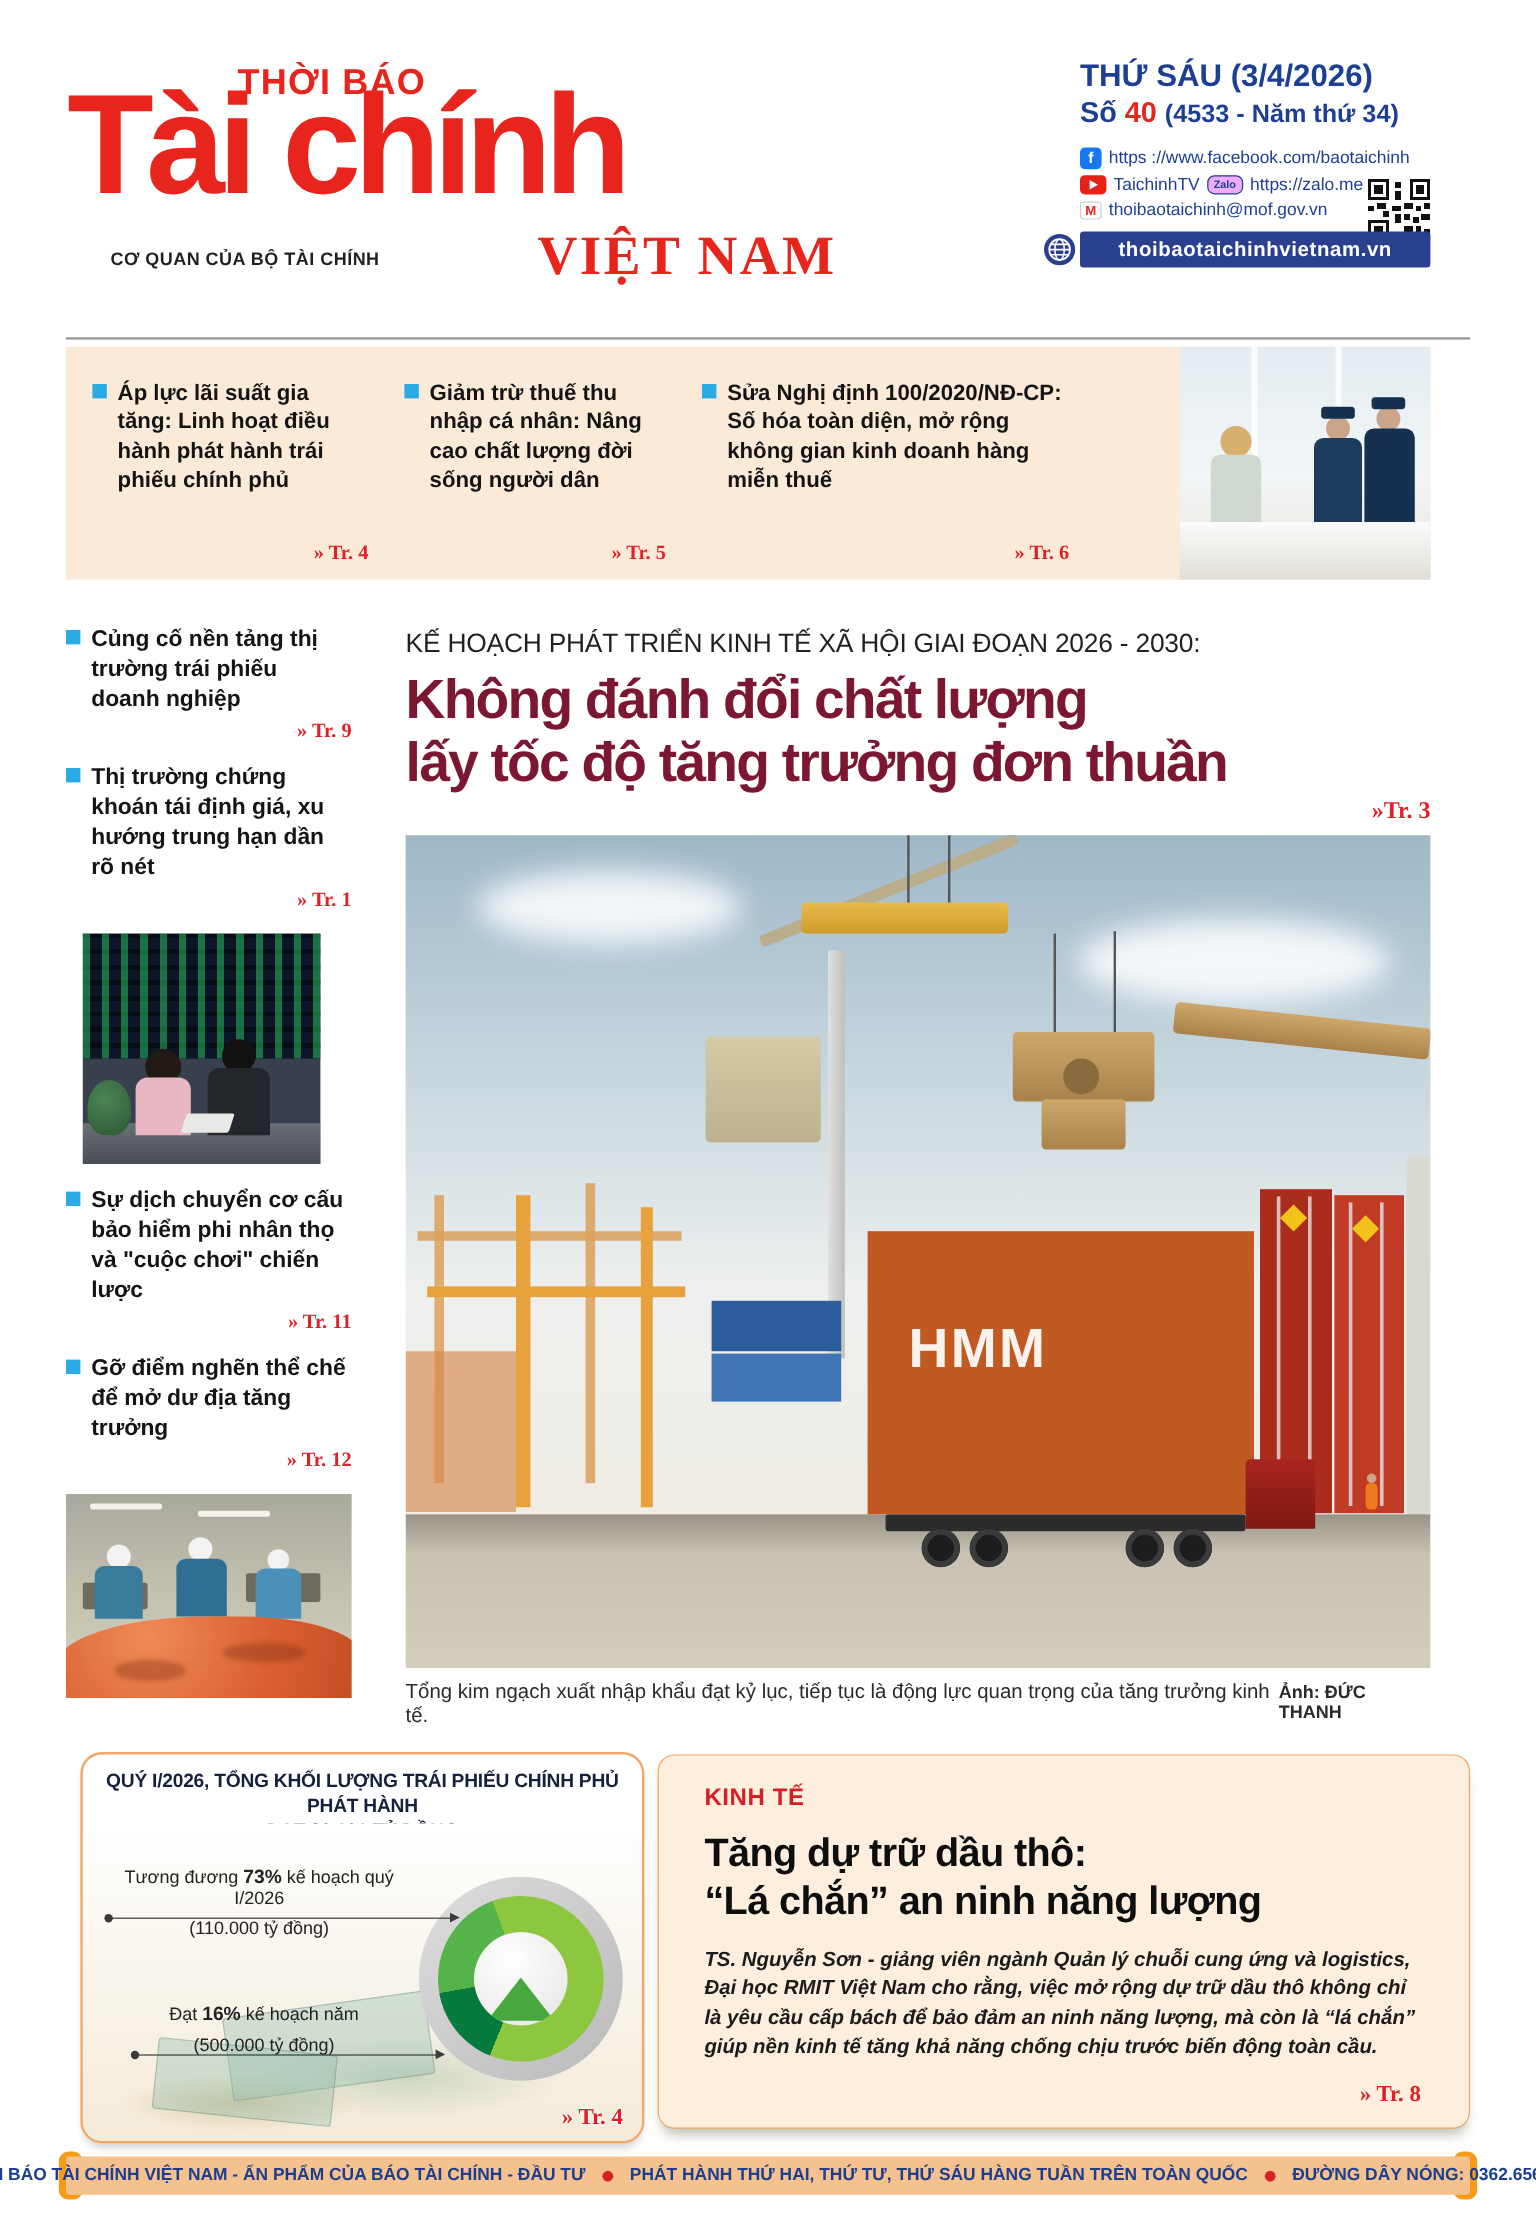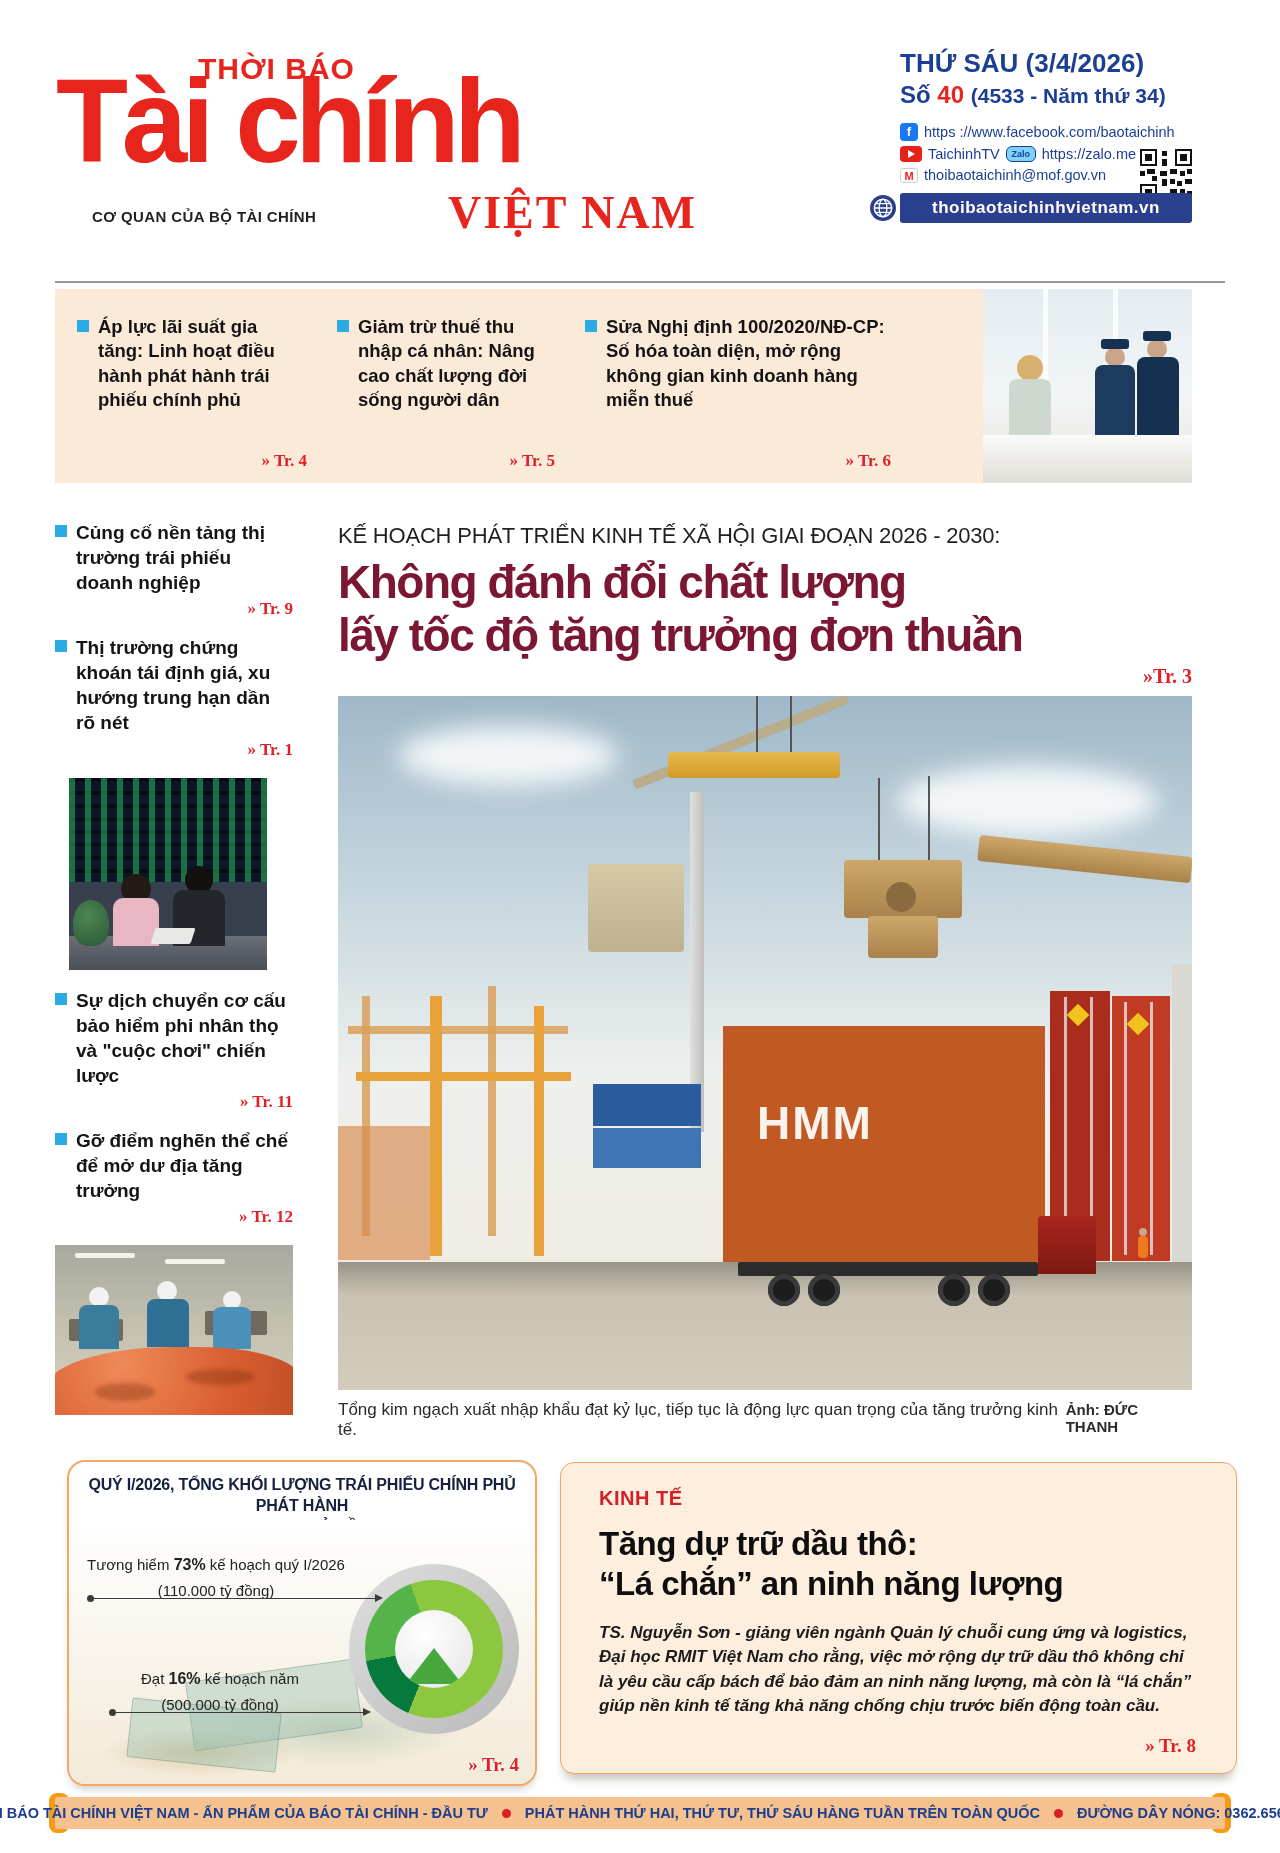--- a/index.html
+++ b/index.html
@@ -15,21 +15,21 @@
   .header-right { position:absolute; right:88px; top:48px; width:292px; }
   .issue-day  { font-size:26px; font-weight:800; color:#1c3f94; text-align:left; }
   .issue-line { font-size:24px; font-weight:800; color:#1c3f94; margin-top:2px; }
   .issue-no   { color:#e8251d; }
   .issue-meta { font-size:21px; }
   .social { margin-top:14px; position:relative; padding-right:58px; }
   .social-row { display:flex; align-items:center; gap:6px; font-size:14.5px; color:#1c3f94; margin-top:5px; white-space:nowrap; }
   .icon-fb { width:18px; height:18px; border-radius:4px; background:#1877f2; color:#fff; font-weight:900; font-size:13px; text-align:center; line-height:18px; flex:none; }
   .icon-yt { width:22px; height:16px; border-radius:4px; background:#e62117; position:relative; flex:none; }
   .icon-yt::after { content:''; position:absolute; left:8px; top:4px; border-left:7px solid #fff; border-top:4px solid transparent; border-bottom:4px solid transparent; }
-  .icon-zalo { min-width:30px; height:16px; border-radius:6px; background:#7dd3fc; border:1px solid #1c3f94; color:#1c3f94; font-size:9px; font-weight:800; text-align:center; line-height:14px; padding:0 3px; flex:none; }
+  .icon-zalo { min-width:30px; height:16px; border-radius:6px; background:#f0abfc; border:1px solid #1c3f94; color:#1c3f94; font-size:9px; font-weight:800; text-align:center; line-height:14px; padding:0 3px; flex:none; }
   .icon-mail { width:18px; height:15px; border-radius:3px; background:#fff; border:1px solid #cfcfcf; position:relative; flex:none; }
   .icon-mail::after { content:'M'; position:absolute; left:0; right:0; top:0; text-align:center; font-size:11px; line-height:14px; font-weight:900; color:#e8251d; }
   .qr { position:absolute; right:0; top:26px; width:52px; height:52px; background:#fff; }
   .url-bar { margin-top:10px; height:30px; background:#2a3f8e; border-radius:3px; display:flex; align-items:center; justify-content:center; position:relative; }
   .url-bar span { color:#fff; font-size:17px; font-weight:700; letter-spacing:.5px; }
   .icon-globe { position:absolute; left:-30px; top:2px; width:26px; height:26px; border-radius:50%; background:#2a3f8e; color:#fff; }
 
   .header-divider { position:absolute; left:55px; top:281px; width:1170px; height:2px; background:#9a9a9a; }
 
   
@@ -125,21 +125,21 @@
   .donut-peak { position:absolute; bottom:4px; left:50%; transform:translateX(-50%); width:0; height:0; border-left:28px solid transparent; border-right:28px solid transparent; border-bottom:36px solid #47a83d; }
   .note { position:absolute; text-align:center; font-size:15px; color:#222; }
   .note b { font-size:16px;text-align:right; }
   .note-sub { font-size:15px; color:#222; margin-top:8px; }
   .note-line { position:absolute; height:0; border-top:1.4px solid #3a3a3a; }
   .note-line::before { content:''; position:absolute; left:-4px; top:-4px; width:7px; height:7px; background:#3a3a3a; border-radius:50%; }
   .note-line::after { content:''; position:absolute; right:-2px; top:-5px; border-left:8px solid #3a3a3a; border-top:4.5px solid transparent; border-bottom:4.5px solid transparent; }
   .info-ref { position:absolute; right:16px; bottom:8px; font-family:"Liberation Serif", serif; font-size:19px; font-weight:800; color:#e01f26; text-shadow:0 0 3px #fff, 0 0 3px #fff; }
 
   
-  .econ-box { position:absolute; left:548px; top:1462px; width:677px; height:312px; background:#fdeedd; border:1.5px solid #f0a565; border-radius:14px; padding:24px 38px; box-shadow:0 9px 10px -4px rgba(110,100,90,.4);margin-left:12px; }
+  .econ-box { position:absolute; left:548px; top:1462px; width:677px; height:312px; background:#fdeedd; border:1.5px solid #f0a565; border-radius:14px; padding:24px 38px; box-shadow:0 9px 10px -4px rgba(110,100,90,.4); }
   .econ-label { font-size:20px; font-weight:800; color:#d31f26; letter-spacing:.5px; }
   .econ-title { margin-top:14px; font-size:33px; font-weight:900; color:#0e0e0e; line-height:1.22; letter-spacing:-.5px; }
   .econ-body { margin-top:16px; font-size:17px; font-weight:700; font-style:italic; line-height:1.45; color:#1b1b1b; }
   .econ-ref { position:absolute; right:40px; bottom:16px; font-family:"Liberation Serif", serif; font-size:19px; font-weight:700; color:#e01f26; }
 
   
   .footer-bar { position:absolute; left:55px; top:1797px; width:1170px; height:32px; background:#f5c18e; border-radius:3px; display:flex; align-items:center; justify-content:center; gap:14px; }
   .footer-bar .seg { font-size:14.5px; font-weight:700; color:#1d3e8e; white-space:nowrap; }
   .footer-dot { width:9px; height:9px; border-radius:50%; background:#d81f26; flex:none; }
   .footer-cap { position:absolute; top:1793px; width:20px; height:40px; background:#f49c18; border-radius:8px; }
@@ -374,21 +374,21 @@
 
     <div class="donut">
       <div class="donut-outer"></div>
       <div class="donut-green"></div>
       <div class="donut-hole">
         <div class="donut-peak"></div>
       </div>
     </div>
 
     <div class="note" style="left:12px; top:36px; width:270px;">
-      <span>Tương hiểm </span><b>73%</b><span> kế hoạch quý I/2026</span>
+      <span>Tương đương </span><b>73%</b><span> kế hoạch quý I/2026</span>
       <div class="note-sub">(110.000 tỷ đồng)</div>
     </div>
     <div class="note-line" style="left:22px; top:78px; width:290px;"></div>
 
     <div class="note" style="left:36px; top:150px; width:230px;">
       <span>Đạt </span><b>16%</b><span> kế hoạch năm</span>
       <div class="note-sub">(500.000 tỷ đồng)</div>
     </div>
     <div class="note-line" style="left:44px; top:192px; width:256px;"></div>
 

